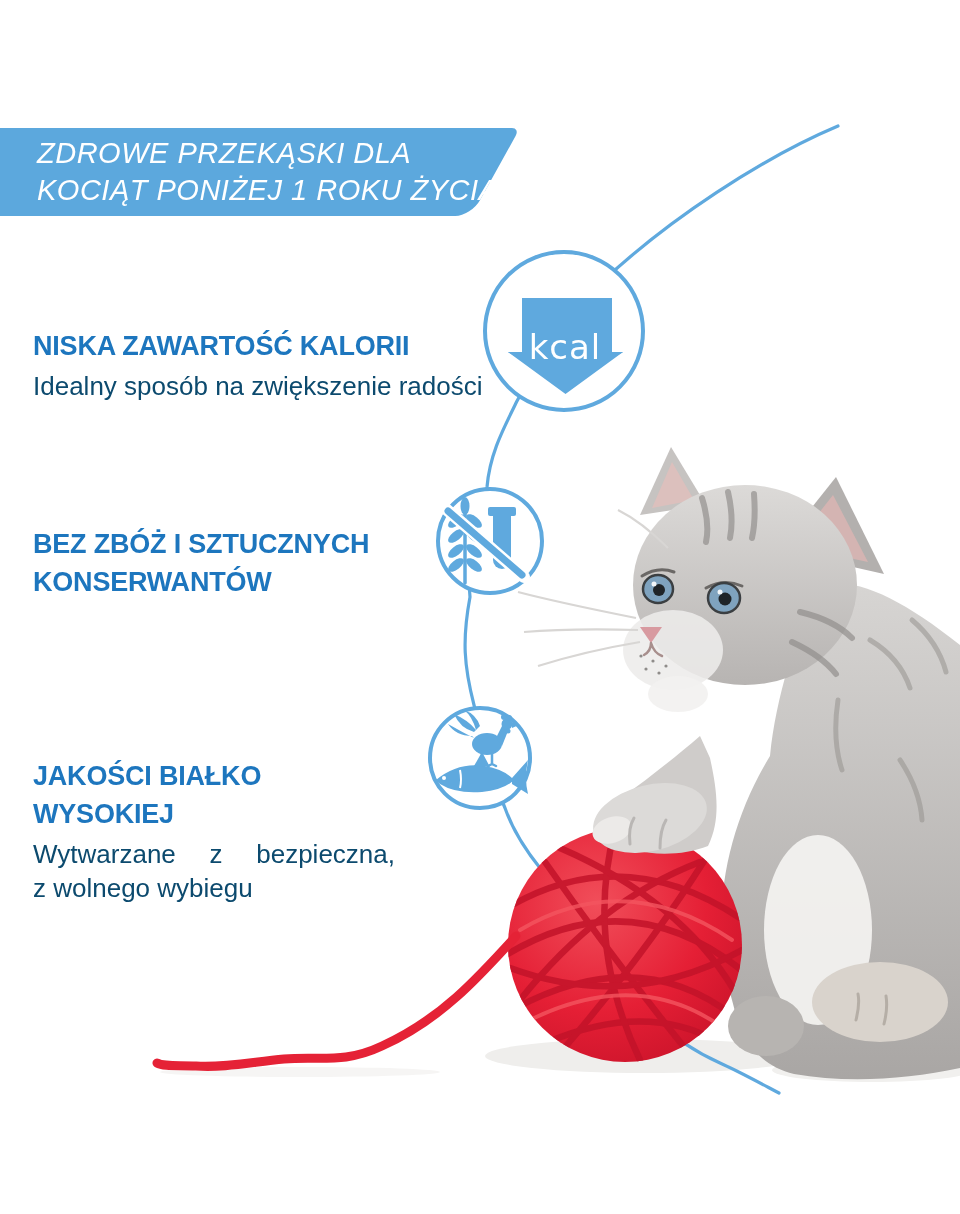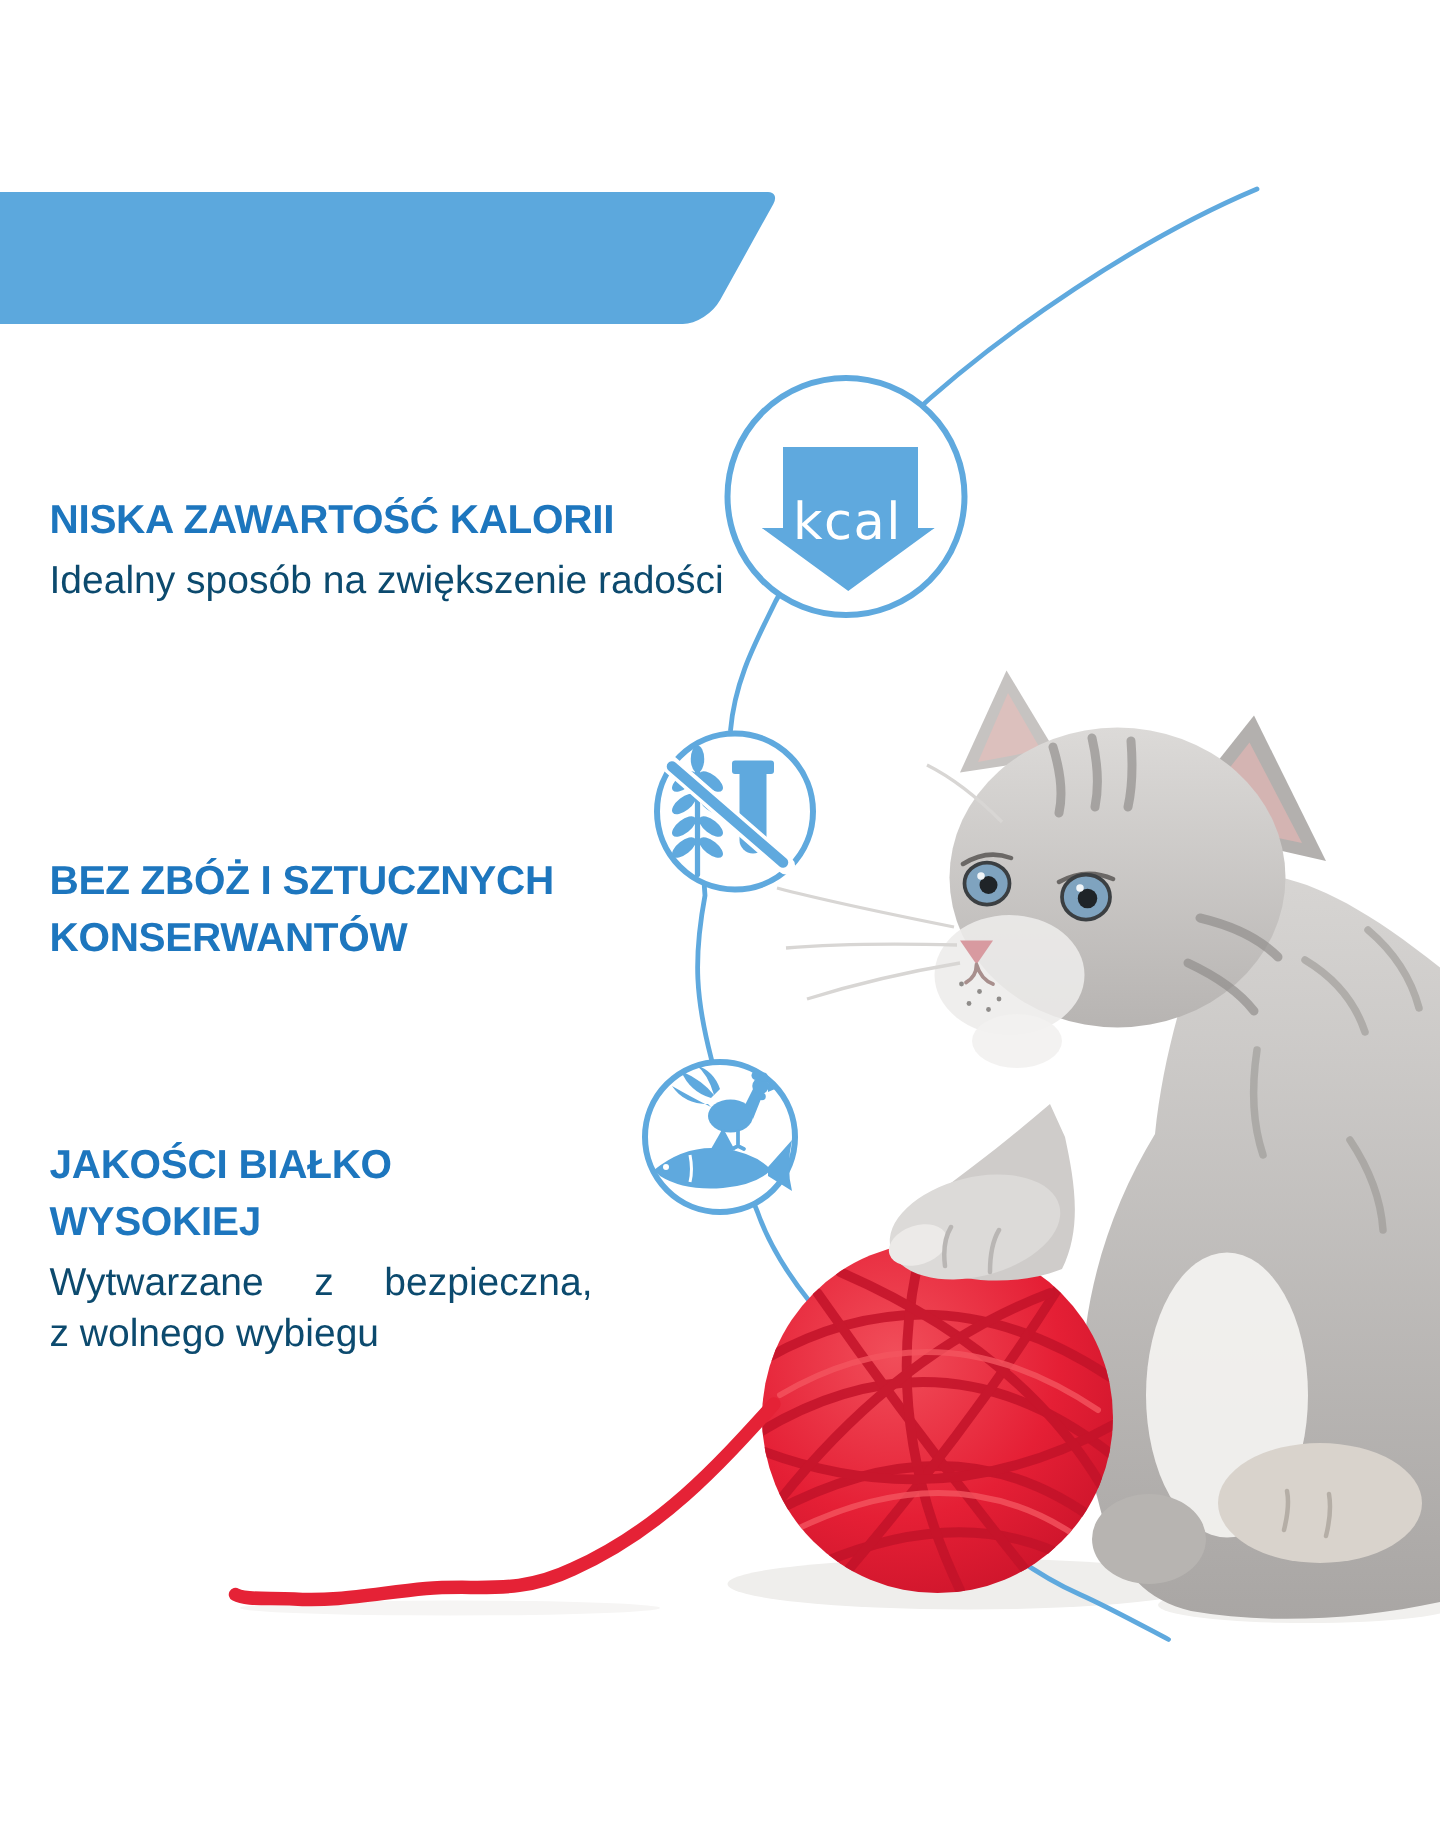--- a/index.html
+++ b/index.html
@@ -17,21 +17,21 @@
     border-radius:2px 8px 16px 2px;
   }
   .banner-text{
     position:absolute;left:37px;top:7px;color:#fff;font-style:italic;
     font-size:29px;line-height:37px;letter-spacing:.5px;font-weight:400;white-space:nowrap;
   }
 
   
   .feature{position:absolute;left:33px;z-index:3;}
   .f1{top:327px;}
-  .f2{top:568px;}
+  .f2{top:525px;}
   .f3{top:757px;width:362px;}
   .h{color:#1D76BE;font-weight:700;font-size:27px;line-height:38px;letter-spacing:-.2px;white-space:nowrap;}
   .b{color:#0c4a6e;font-size:26px;line-height:34px;margin-top:4px;white-space:nowrap;}
   .f3 .b{white-space:normal;}
   .just{text-align:justify;text-align-last:justify;white-space:normal;}
 
   
   .circle{
     position:absolute;background:#fff;border:4px solid #5FA9DE;border-radius:50%;
     box-sizing:border-box;z-index:2;
@@ -180,20 +180,24 @@
         <path d="M 636 618 C 596 610 556 602 518 592"></path>
         <path d="M 638 630 C 598 629 560 629 524 632"></path>
         <path d="M 640 642 C 604 648 570 656 538 666"></path>
         <path d="M 668 548 C 650 530 634 518 618 510"></path>
       </g>
     </g>
   </svg>
 
   <div class="banner">
     <div class="banner-bg"></div>
+    <div class="banner-text">
+      <div>ZDROWE PRZEKĄSKI DLA</div>
+      <div>KOCIĄT PONIŻEJ 1 ROKU ŻYCIA</div>
+    </div>
   </div>
 
   <section class="feature f1">
     <div class="h">
       <div>NISKA ZAWARTOŚĆ KALORII</div>
     </div>
     <div class="b">
       <div>Idealny sposób na zwiększenie radości</div>
     </div>
   </section>

